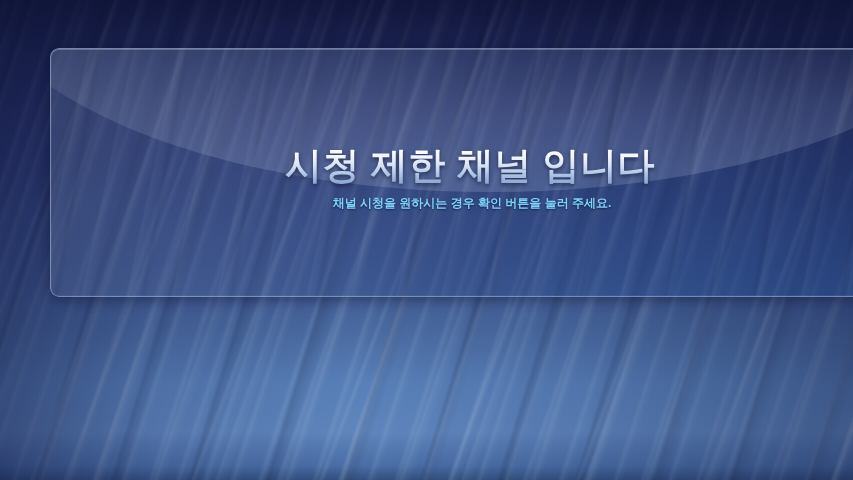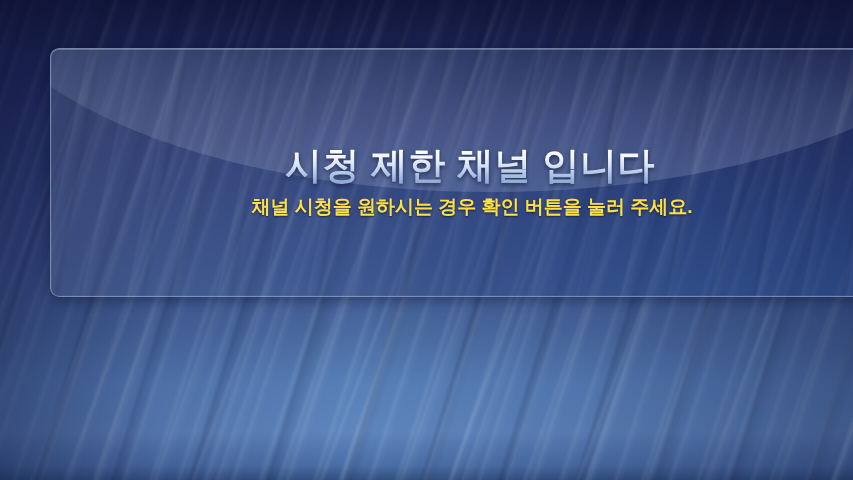--- a/index.html
+++ b/index.html
@@ -255,23 +255,23 @@
     -webkit-background-clip: text;
     background-clip: text;
     color: transparent;
     -webkit-text-fill-color: transparent;
     filter: drop-shadow(0 2px 2px rgba(8,14,42,0.60));
     white-space: nowrap;
   }
 
   #subtitle {
     margin: 13px 0 0 4px;
-    font-size: 19px;
+    font-size: 12px;
     font-weight: bold;
-    color: #fde047;
+    color: #7dd3fc;
     letter-spacing: 0;
     line-height: 1;
     text-shadow: 0 1px 2px rgba(8,14,42,0.70);
     white-space: nowrap;
   }
 </style>
 </head>
 <body>
 
 <div id="screen">

